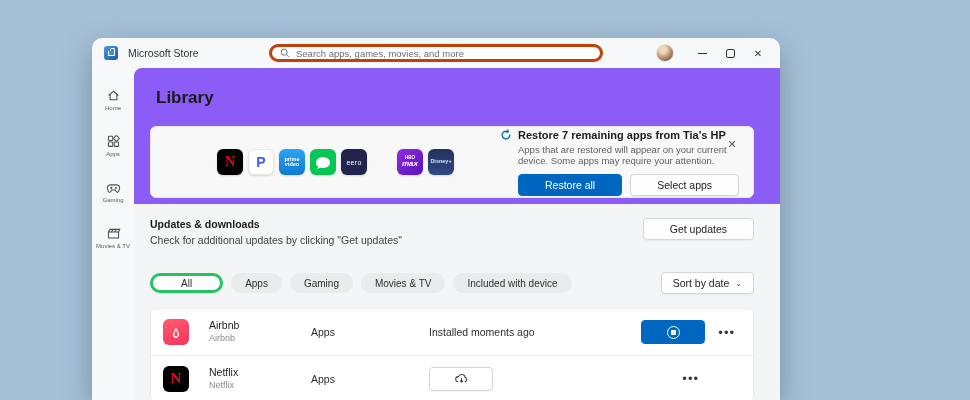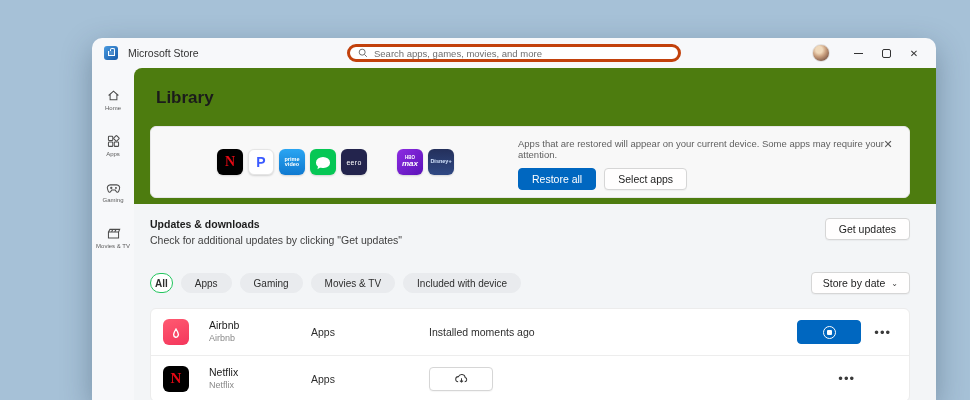--- a/index.html
+++ b/index.html
@@ -1,19 +1,19 @@
 <!DOCTYPE html>
 <html><head>
 <meta charset="utf-8">
 <style>
   * { margin:0; padding:0; box-sizing:border-box; }
   html,body { width:970px; height:400px; overflow:hidden; }
   body { background:#a6c1d7; font-family:"Liberation Sans", sans-serif; position:relative; }
 
-  .window { position:absolute; left:92px; top:38px; width:844px; height:362px;
+  .window { position:absolute; left:92px; top:38px; width:688px; height:362px;
     background:#f7f8fa; border-radius:10px 10px 0 0;
     box-shadow:0 10px 30px rgba(30,50,70,.35); overflow:hidden; }
 
   
   .titlebar { height:30px; display:flex; align-items:center; padding:0 8px 0 12px; position:relative; }
   .store-logo { width:14px; height:14px; border-radius:3px;
     background:linear-gradient(135deg,#4a9be0,#1659a8); display:flex; align-items:center; justify-content:center; }
   .store-logo .bag { width:7px; height:5px; border:1px solid #fff; border-top:none; position:relative; background:rgba(255,255,255,.15);}
   .store-logo .bag:before { content:""; position:absolute; left:1px; top:-3px; width:3px; height:2px; border:1px solid #fff; border-bottom:none; border-radius:2px 2px 0 0;}
   .app-name { margin-left:10px; font-size:10.5px; color:#333; }
@@ -28,21 +28,21 @@
   .win-btn .min-glyph { width:9px; height:1px; background:#333; display:block;}
   .win-btn .max-glyph { width:9px; height:9px; border:1px solid #333; border-radius:2px; display:block;}
 
   
   .body-row { display:flex; height:332px; }
   .sidebar { width:42px; display:flex; flex-direction:column; align-items:center; padding-top:8px; }
   .side-item { width:40px; height:46px; display:flex; flex-direction:column; align-items:center; justify-content:center; gap:2px; border-radius:4px; }
   .side-item svg { width:15px; height:15px; stroke:#4c4c4c; fill:none; stroke-width:1.1; }
   .side-label { font-size:6px; color:#5a5a5a; white-space:nowrap; }
 
-  .content { flex:1; background:#4d7c0f; border-radius:8px 0 0 0; display:flex; flex-direction:column; overflow:hidden; }
+  .content { flex:1; background:#8b5cf6; border-radius:8px 0 0 0; display:flex; flex-direction:column; overflow:hidden; }
   .page-title { margin:20px 0 0 22px; font-size:17px; font-weight:700; color:#1b1b1b; }
 
   
   .banner { margin:18px 26px 0 16px; height:72px; background:#f8f8f8; border:1px solid #e7e7e7; border-radius:6px;
     position:relative; display:flex; align-items:center; flex:none; }
   .banner-icons { margin-left:66px; display:flex; gap:5px; align-items:center; }
   .tile { width:26px; height:26px; border-radius:6px; display:flex; flex-direction:column; align-items:center; justify-content:center;
     color:#fff; overflow:hidden; text-align:center; line-height:1; box-shadow:0 1px 2px rgba(0,0,0,.15);}
   .tile-netflix { background:#000; }
   .tile-netflix span { color:#e50914; font-weight:700; font-size:14px; font-family:"Liberation Serif", serif;}
@@ -60,35 +60,35 @@
   .tile-max .max { font-size:8px; font-weight:700; font-style:italic;}
   .tile-disney { background:linear-gradient(180deg,#13204f,#1f3a7a); opacity:.92;}
   .tile-disney span { font-size:5.5px; color:#cfe2ff; font-weight:700;}
 
   .banner-right { margin-left:46px; }
   .banner-title-row { display:flex; align-items:center; gap:6px; }
   .sync-icon svg { width:12px; height:12px; display:block;}
   .banner-title { font-size:11px; font-weight:700; color:#1c1c1c; }
   .banner-desc { font-size:9.5px; color:#5f5f5f; margin:3px 0 8px 18px; }
   .banner-buttons { margin-left:18px; display:flex; gap:8px; }
-  .btn { font-family:"Liberation Sans", sans-serif; font-size:10.5px; border-radius:4px; padding:4px 13px; cursor:pointer; }
+  .btn { font-family:"Liberation Sans", sans-serif; font-size:10.5px; border-radius:4px; padding:4px 26px; cursor:pointer; }
   .btn-primary { background:#0067c0; color:#fff; border:1px solid #0067c0; }
   .btn-secondary { background:#fffefe; color:#1c1c1c; border:1px solid #d6d6d6; box-shadow:0 1px 1px rgba(0,0,0,.04); }
   .banner-close { position:absolute; top:9px; right:13px; font-size:11px; color:#555; width:16px; height:16px;
     display:flex; align-items:center; justify-content:center; }
 
   
   .gray-section { margin-top:6px; background:#f3f5f7; flex:1; padding:14px 26px 0 16px; display:flex; flex-direction:column; }
   .updates-row { display:flex; justify-content:space-between; align-items:flex-start; }
   .updates-title { font-size:10.5px; font-weight:700; color:#1c1c1c; }
   .updates-sub { font-size:10.5px; color:#3f3f3f; margin-top:4px;text-align:center; }
   .pills-row { margin-top:26px; display:flex; align-items:center; gap:8px; }
   .pill { height:20px; padding:0 13px; border-radius:10px; background:#e9ebee; border:1px solid #e9ebee;
     display:flex; align-items:center; font-size:10px; color:#2e2e2e; }
-  .pill.selected { background:#fff; border:1px solid #22c55e; padding:0 4px;font-weight:bold; }
+  .pill.selected { background:#fff; border:3px solid #22c55e; padding:0 28px; }
   .sort-btn { margin-left:auto; display:flex; align-items:center; gap:6px; padding:4px 11px; }
   .chev { font-size:8px; color:#444; }
 
   .rows-card { margin-top:14px; background:#fff; border:1px solid #ececec; border-radius:6px; overflow:hidden; }
   .lib-row { display:grid; grid-template-columns:148px 118px 1fr 64px 36px; align-items:center; height:46px; padding:0 12px; }
   .lib-row + .lib-row { border-top:1px solid #ededed; }
   .row-name-cell { display:flex; align-items:flex-start; gap:20px; }
   .row-tile { width:26px; height:26px; border-radius:6px; display:flex; align-items:center; justify-content:center; flex:none;}
   .tile-airbnb { background:linear-gradient(160deg,#ff5a71,#f4365c); }
   .tile-airbnb svg { width:16px; height:16px; stroke:#fff; fill:none; stroke-width:1.4; }
@@ -191,20 +191,29 @@
             </div>
           <div class="tile tile-max">
               <span class="hbo">HBO</span>
               <span class="max">max</span>
             </div>
           <div class="tile tile-disney">
               <span>Disney+</span>
             </div>
         </div>
         <div class="banner-right">
+          <div class="banner-title-row">
+            <span class="sync-icon">
+              <svg viewBox="0 0 14 14">
+                  <path d="M11.5 7 A4.5 4.5 0 1 1 9.4 3.2" fill="none" stroke="#0067c0" stroke-width="1.5" stroke-linecap="round"></path>
+                  <path d="M9.2 0.8 L9.6 3.4 L7 3.8" fill="none" stroke="#0067c0" stroke-width="1.3" stroke-linecap="round" stroke-linejoin="round"></path>
+                </svg>
+            </span>
+            <span class="banner-title">Restore 7 remaining apps from Tia's HP</span>
+          </div>
           <div class="banner-desc">Apps that are restored will appear on your current device. Some apps may require your attention.</div>
           <div class="banner-buttons">
             <button class="btn btn-primary">Restore all</button>
             <button class="btn btn-secondary">Select apps</button>
           </div>
         </div>
         <div class="banner-close">
             <span>✕</span>
           </div>
       </div>
@@ -218,21 +227,21 @@
           <button class="btn btn-secondary">Get updates</button>
         </div>
 
         <div class="pills-row">
           <div class="pill selected">All</div>
           <div class="pill">Apps</div>
           <div class="pill">Gaming</div>
           <div class="pill">Movies &amp; TV</div>
           <div class="pill">Included with device</div>
           <button class="btn btn-secondary sort-btn">
-            <span>Store by date</span>
+            <span>Sort by date</span>
             <span class="chev">⌄</span>
           </button>
         </div>
 
         <div class="rows-card">
 
           <div class="lib-row">
             <div class="row-name-cell">
               <div class="row-tile tile-airbnb">
                 <svg viewBox="0 0 16 16">

